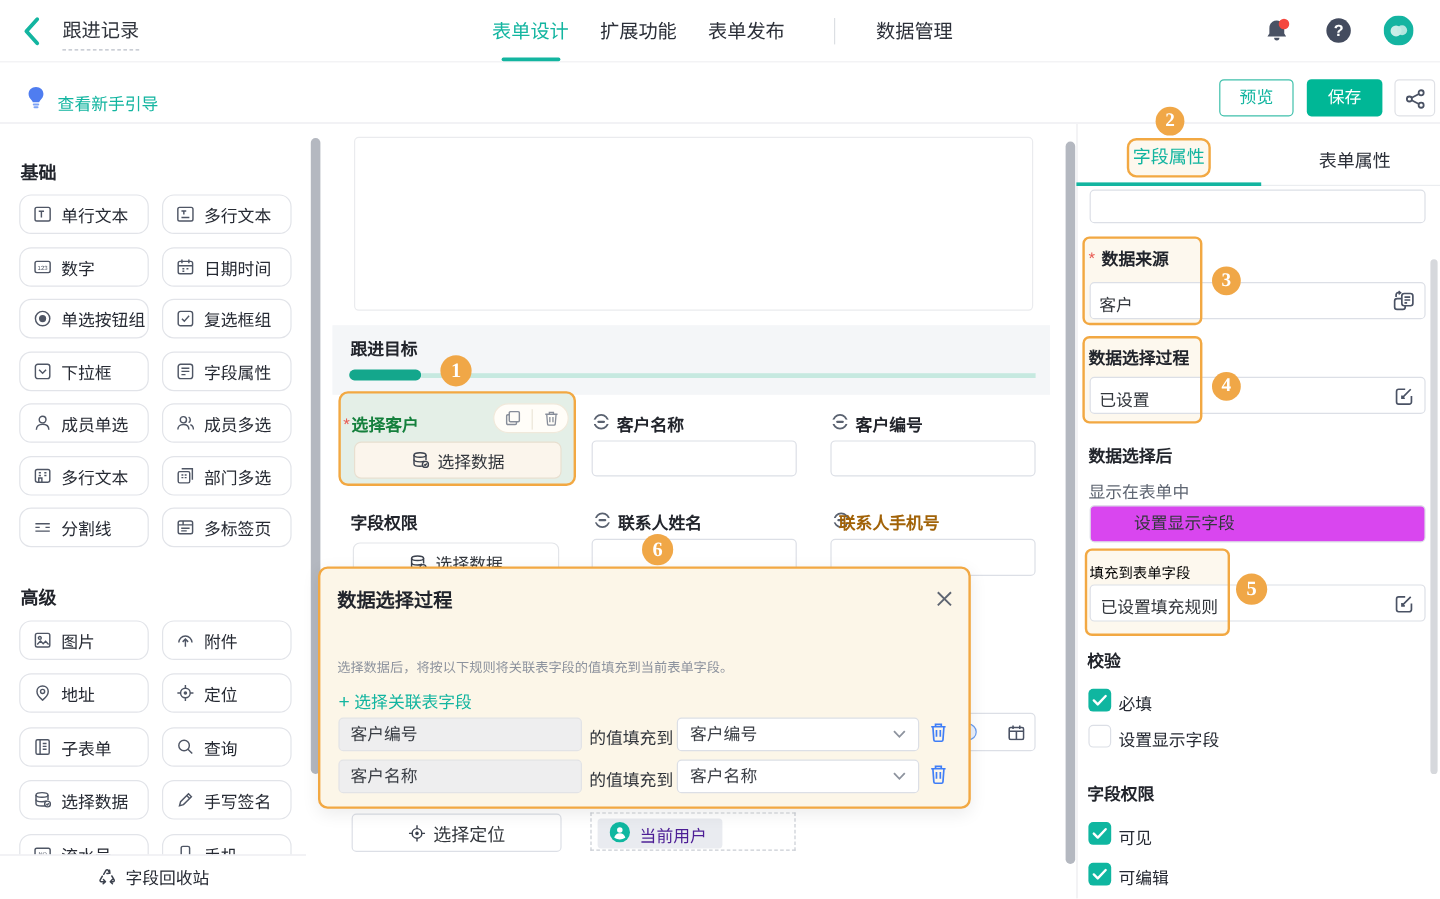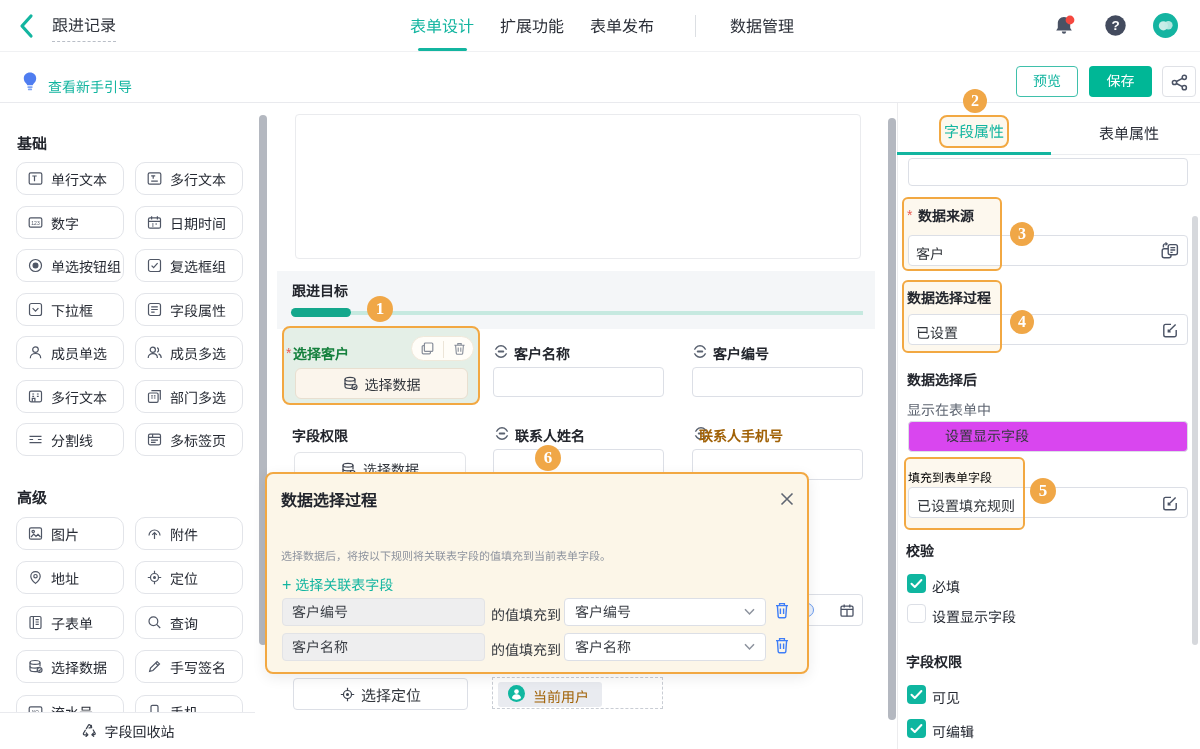--- a/index.html
+++ b/index.html
@@ -433,21 +433,21 @@
       </svg>
     <span style="font-size:15px;color:#33373d;">选择定位</span>
   </div>
   <div class="abs" style="left:492px;top:677px;width:171px;height:32px;border:1px dashed #c9cdd4;z-index:7;">
     <div style="position:absolute;left:5px;top:4px;width:104px;height:25px;background:#e9ebf0;border-radius:3px;"></div>
     <svg style="position:absolute;left:15px;top:7px;" width="17" height="17" viewBox="0 0 17 17">
         <circle cx="8.5" cy="8.5" r="8.5" fill="#10b7a0"></circle>
         <circle cx="8.5" cy="6.6" r="2.3" fill="#fff"></circle>
         <path d="M3.9 13.2 c0.3-2.6 2.2-3.9 4.6-3.9 s4.3 1.3 4.6 3.9 a8.5 8.5 0 0 1 -9.2 0 z" fill="#fff"></path>
       </svg>
-    <span style="position:absolute;left:40px;top:8px;font-size:14px;color:#a16207;">当前用户</span>
+    <span style="position:absolute;left:40px;top:8px;font-size:14px;color:#4c1d95;">当前用户</span>
   </div>
 
   <div class="badge" style="left:535px;top:445px;width:26px;height:26px;font-size:17px;line-height:26px;">6</div>
 
   <div class="abs" style="left:265px;top:472px;width:544px;height:202px;background:#fcf6e8;border:2px solid #f2a842;border-radius:8px;z-index:50;box-shadow:0 4px 14px rgba(0,0,0,0.08);">
     <div class="abs bold" style="left:14px;top:13px;font-size:16px;color:#22252c;">数据选择过程</div>
     <svg class="abs" style="left:512px;top:17px;" width="16" height="16" viewBox="0 0 16 16">
         <path d="M2.5 2.5 L13.5 13.5 M13.5 2.5 L2.5 13.5" stroke="#5f6672" stroke-width="1.6"></path>
       </svg>
     <div class="abs" style="left:14px;top:73px;font-size:11px;color:#8d939e;">选择数据后，将按以下规则将关联表字段的值填充到当前表单字段。</div>

